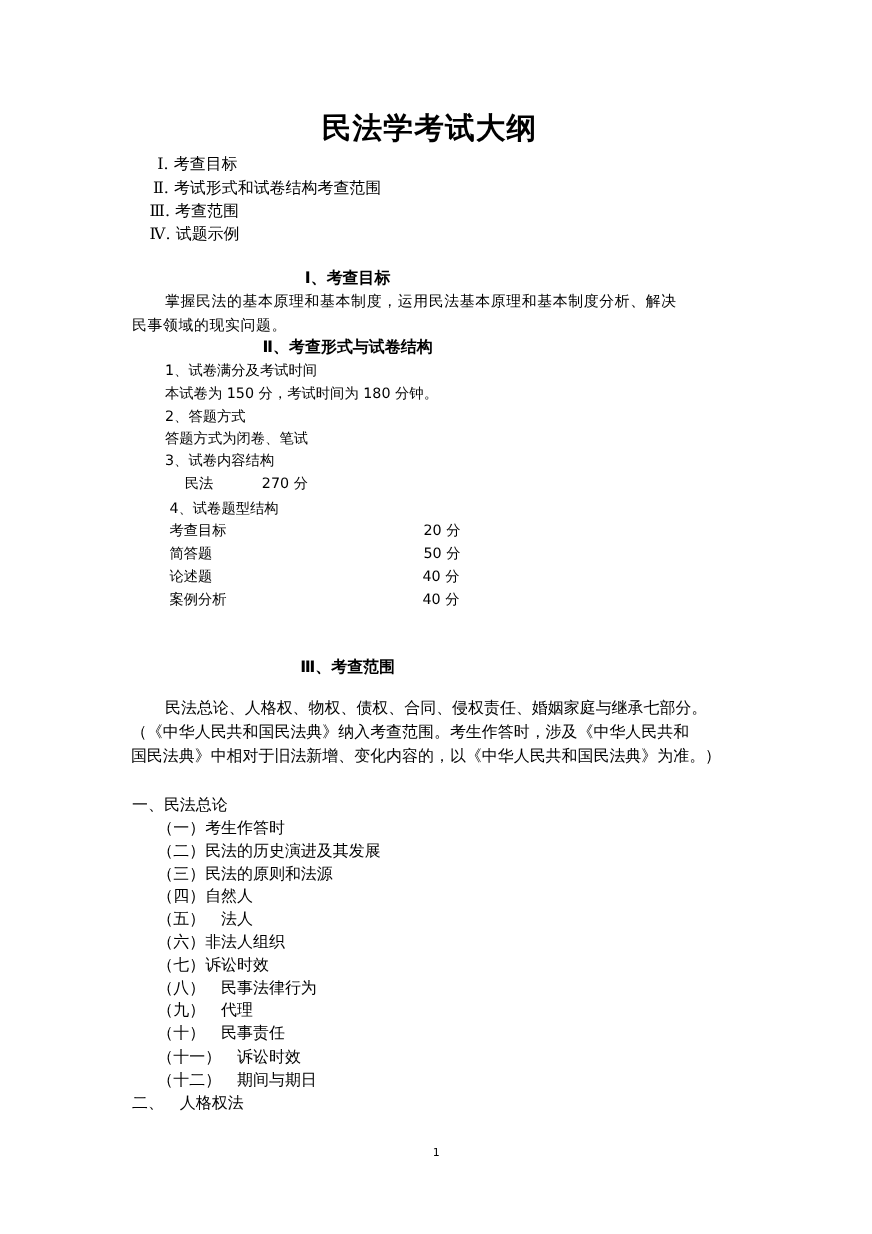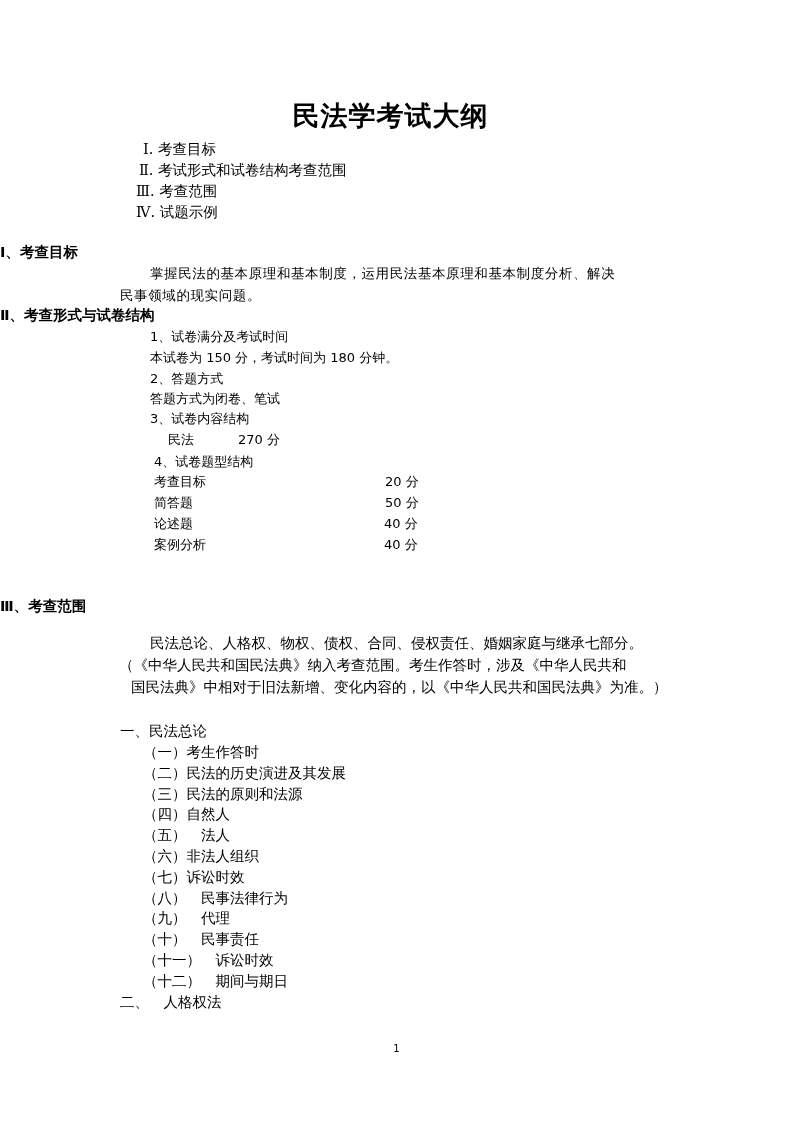--- a/index.html
+++ b/index.html
@@ -1,20 +1,20 @@
 <!DOCTYPE html>
 <html><head>
   <meta charset="utf-8">
   <style>
     html, body { margin: 0; padding: 0; background: #ffffff; }
     body { width: 793px; height: 1122px; position: relative; overflow: hidden; color: #000; font-family: "DejaVu Serif", serif; }
     .abs { position: absolute; white-space: nowrap; }
     .title { left: 0; width: 781px; text-align: center; top: 98px; font-family: "DejaVu Sans", sans-serif; font-weight: bold; font-size: 27px; letter-spacing: 1px; }
     .toc { font-size: 14.5px; }
-    .h2 { left: 0; width: 632px; font-family: "DejaVu Sans", sans-serif; font-weight: bold; font-size: 14.5px; }
+    .h2 { left: 0; width: 632px; text-align: center; font-family: "DejaVu Sans", sans-serif; font-weight: bold; font-size: 14.5px; }
     .para { font-size: 13.5px; letter-spacing: 0.6px; }
     .body { font-size: 13px; font-family: "DejaVu Sans", sans-serif; }
     .serif { font-family: "DejaVu Serif", serif; font-size: 14.5px; }
     .pageno { left: 0; width: 793px; text-align: center; top: 1043px; font-size: 10px; font-family: "DejaVu Sans", sans-serif; }
   </style>
 </head>
 <body>
 
 <div>
   <div class="abs title">民法学考试大纲</div>
@@ -52,21 +52,21 @@
       <div class="abs body" style="left:384px; top:515px;">40 分</div>
       <div class="abs body" style="left:154px; top:536px;">案例分析</div>
       <div class="abs body" style="left:384px; top:536px;">40 分</div>
     </div>
   </div>
 
   <div>
     <div class="abs h2" style="top:597px;">Ⅲ、考查范围</div>
     <div class="abs serif" style="left:150px; top:634px;">民法总论、人格权、物权、债权、合同、侵权责任、婚姻家庭与继承七部分。</div>
     <div class="abs serif" style="left:119px; top:656px;">（《中华人民共和国民法典》纳入考查范围。考生作答时，涉及《中华人民共和</div>
-    <div class="abs serif" style="left:131px; top:678px;">国民法典》中相对于旧法新增、变化内容的，以《中华人民共和国民法典》为准。）</div>
+    <div class="abs serif" style="left:119px; top:678px;">国民法典》中相对于旧法新增、变化内容的，以《中华人民共和国民法典》为准。）</div>
 
     <div class="abs serif" style="left:120px; top:722px;">一、民法总论</div>
     <div>
       <div class="abs serif" style="left:143px; top:743px;">（一）考生作答时</div>
       <div class="abs serif" style="left:143px; top:764px;">（二）民法的历史演进及其发展</div>
       <div class="abs serif" style="left:143px; top:785px;">（三）民法的原则和法源</div>
       <div class="abs serif" style="left:143px; top:805px;">（四）自然人</div>
       <div class="abs serif" style="left:143px; top:826px;">（五）　法人</div>
       <div class="abs serif" style="left:143px; top:847px;">（六）非法人组织</div>
       <div class="abs serif" style="left:143px; top:868px;">（七）诉讼时效</div>

